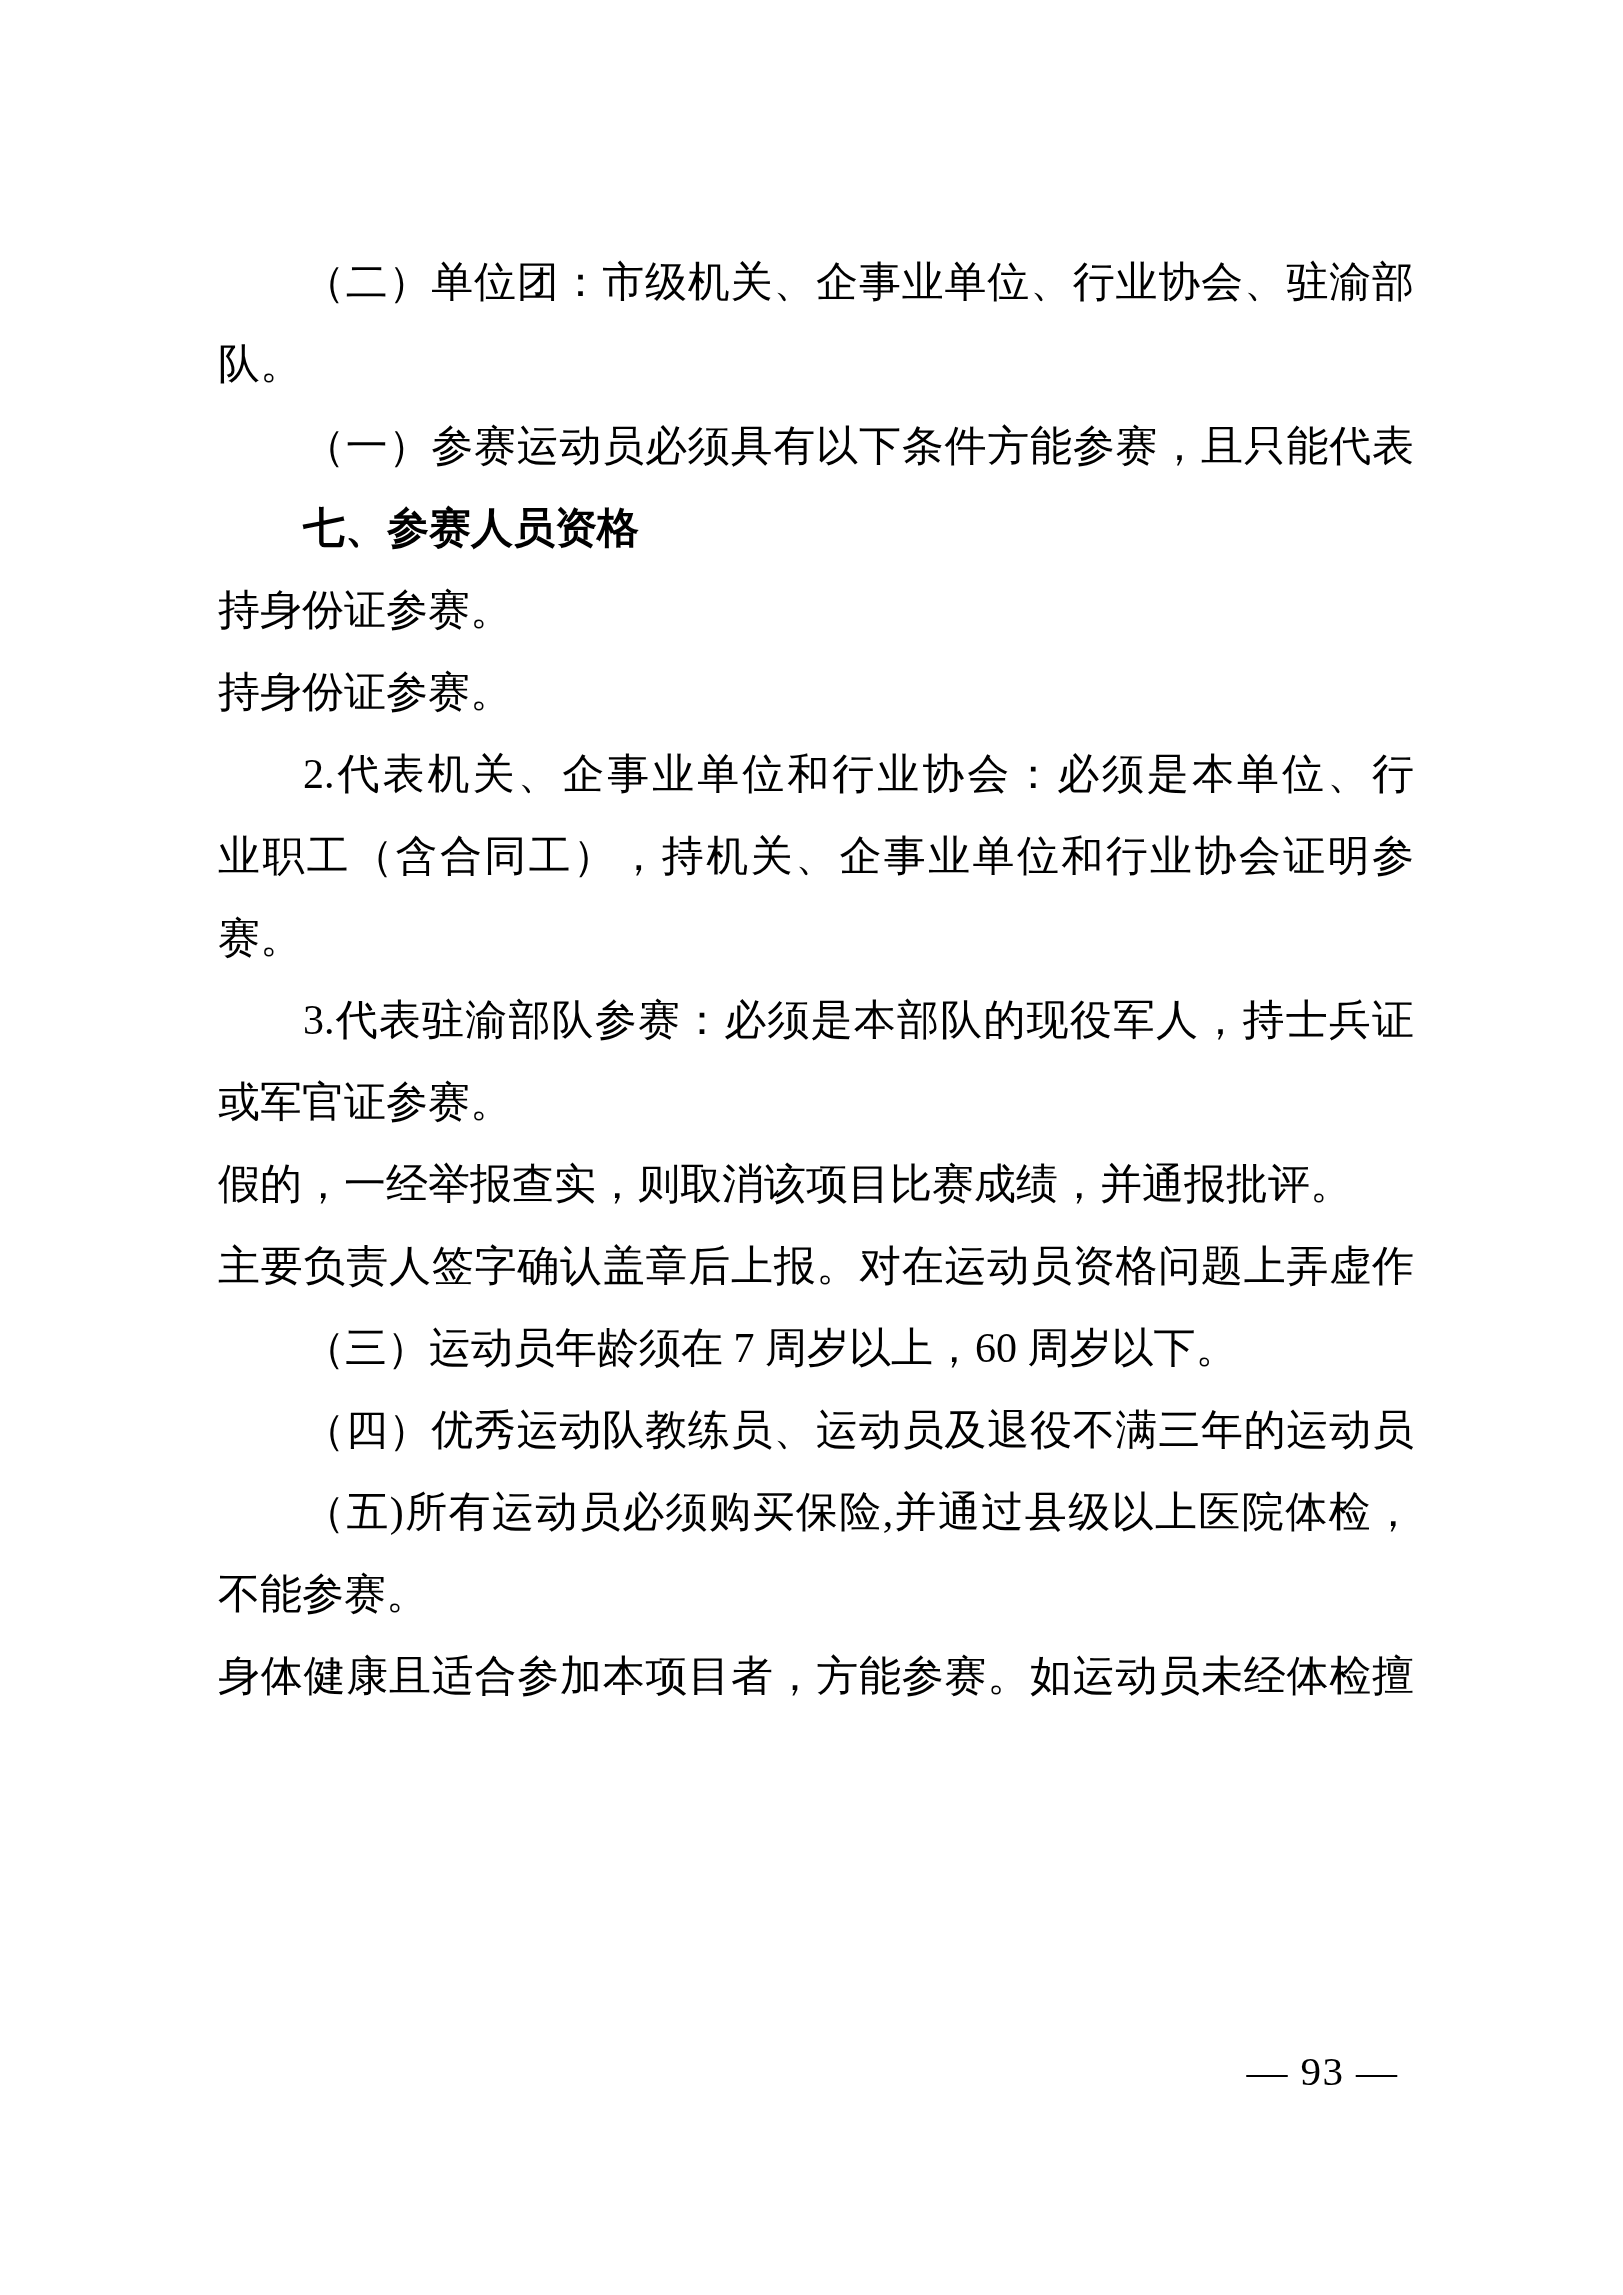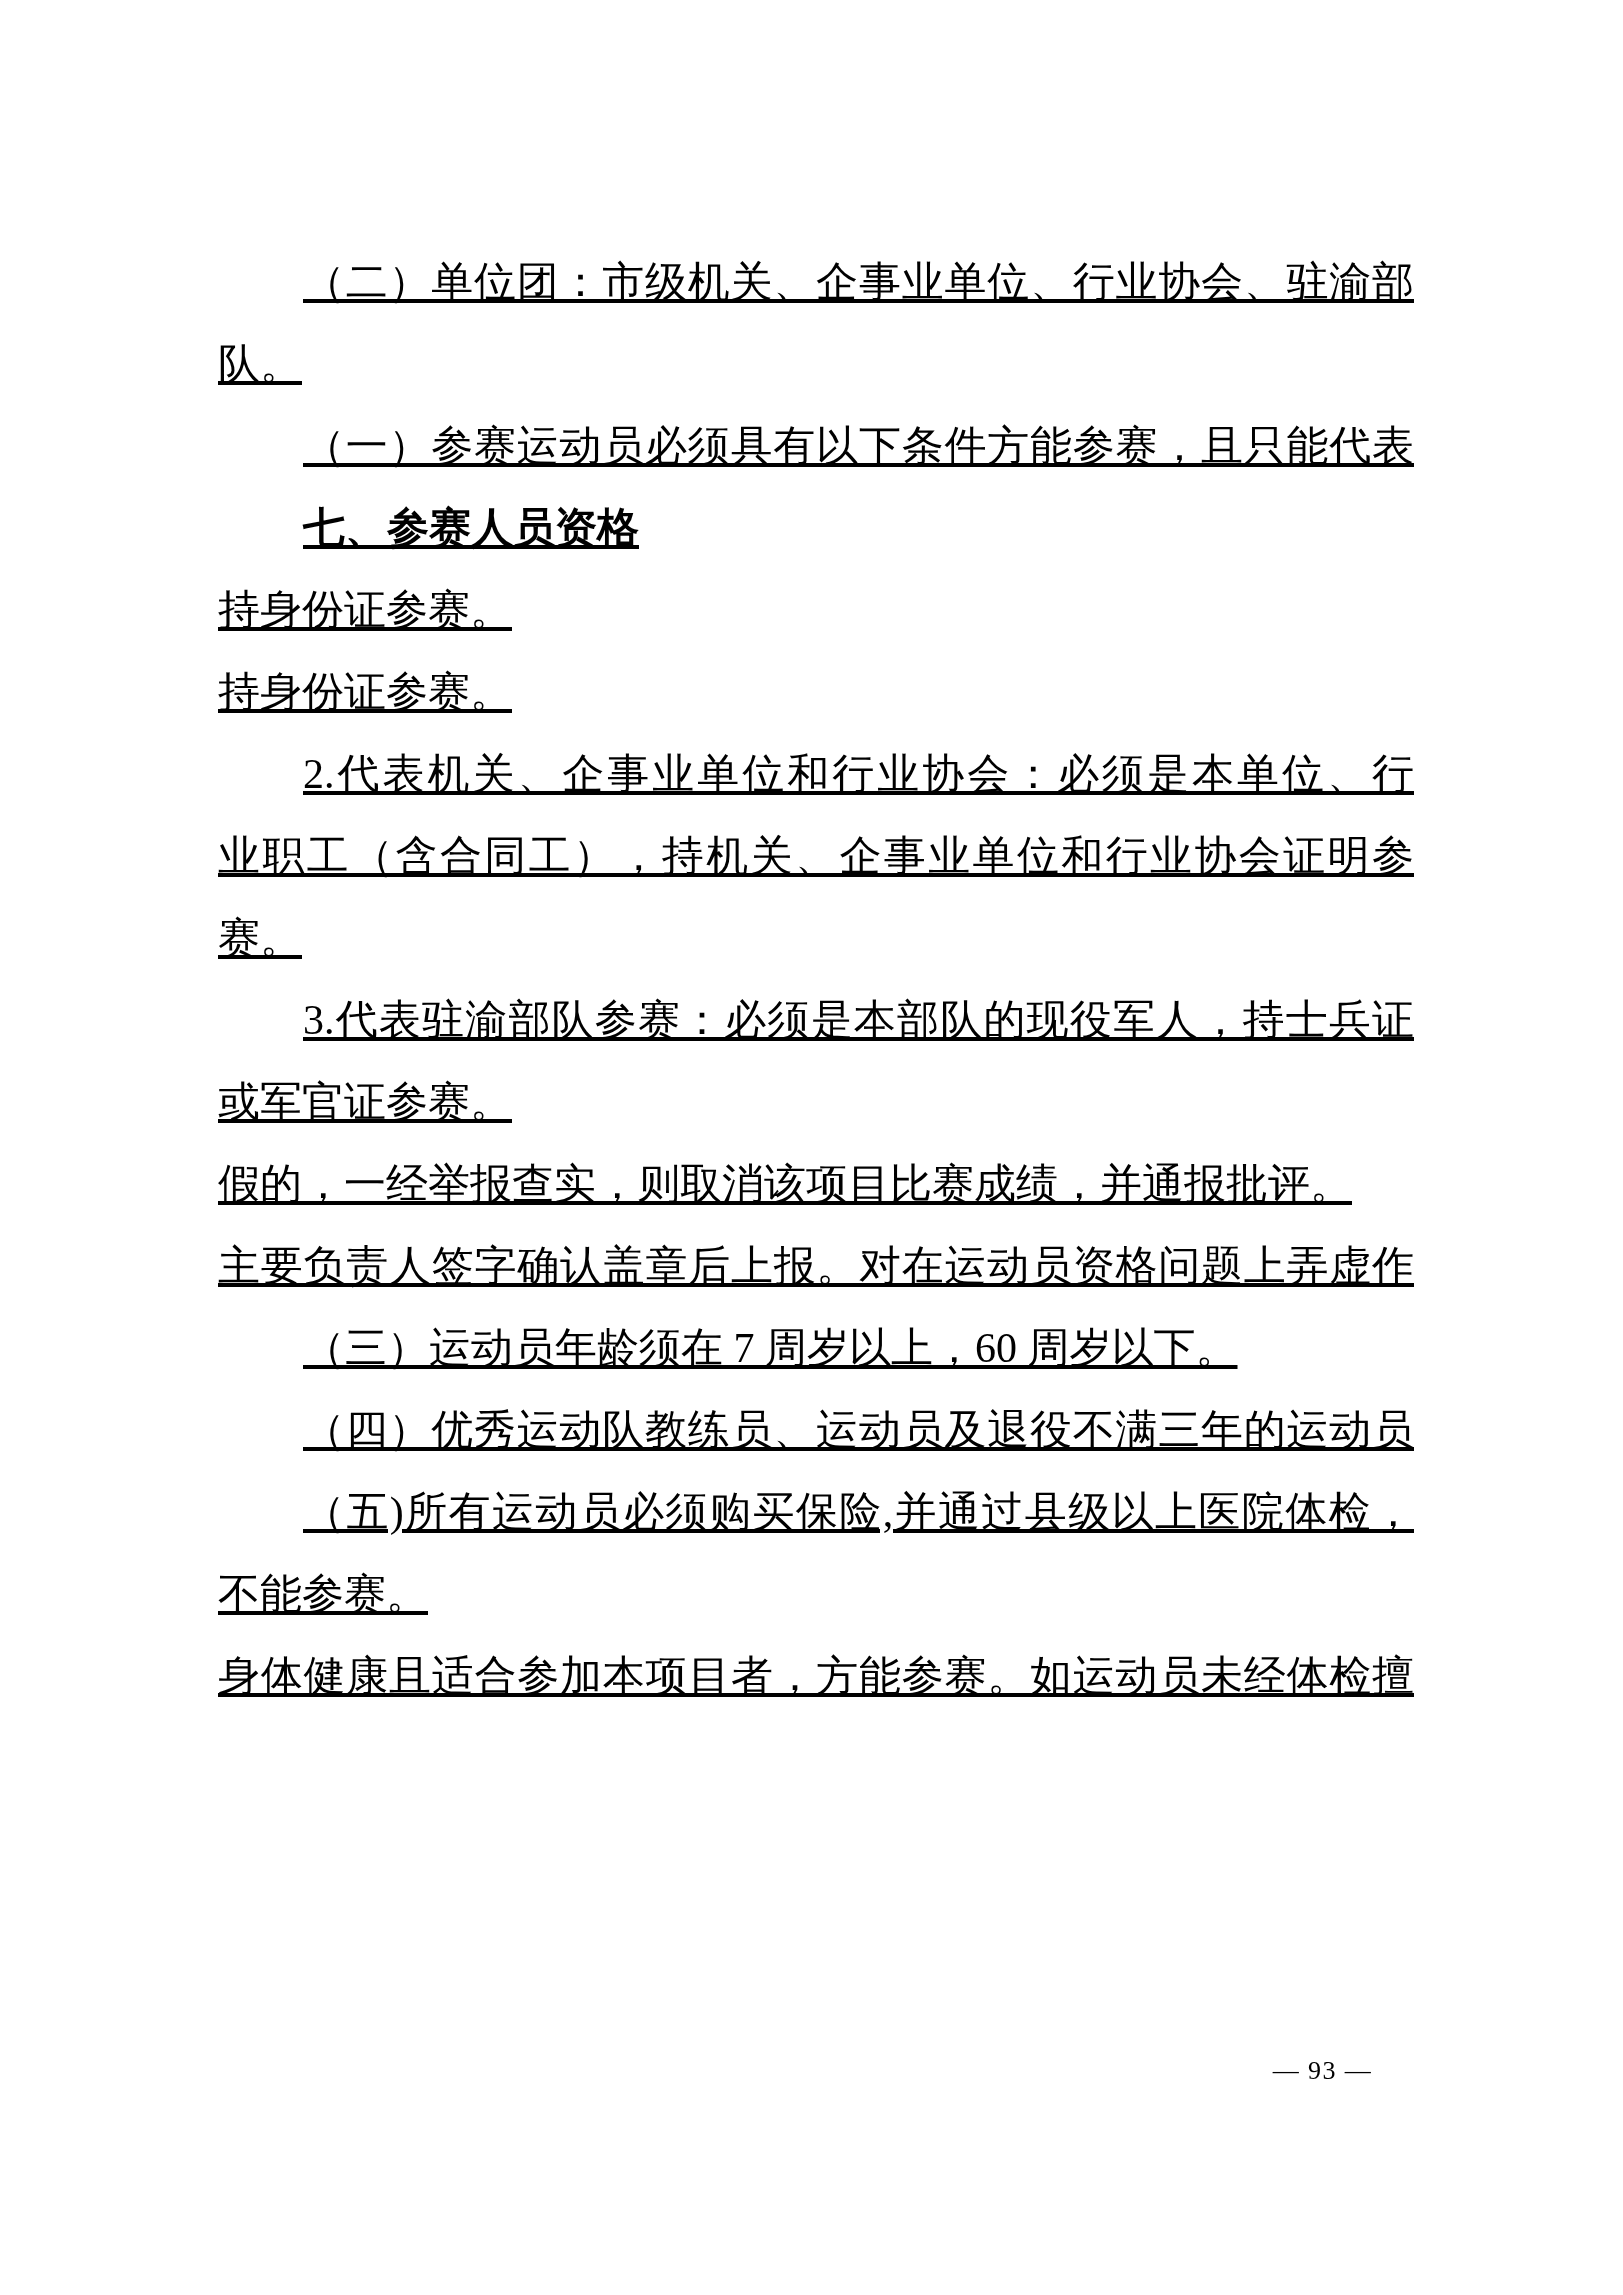--- a/index.html
+++ b/index.html
@@ -15,21 +15,20 @@
     background: #ffffff;
     color: #000000;
     font-family: "Liberation Serif", "DejaVu Serif", serif;
     overflow: hidden;
   }
   .text-block {
     position: absolute;
     left: 218px;
     top: 241px;
     width: 1196px;
-    text-decoration: underline;
   }
   .line {
     font-size: 42px;
     height: 82px;
     line-height: 82px;
     white-space: nowrap;
     text-align: left;
     word-break: keep-all;
   }
   .line.justify {
@@ -46,21 +45,21 @@
     font-weight: 700;
   }
   .page-number {
     position: absolute;
     top: 2047px;
     left: 1220px;
     width: 205px;
     height: 48px;
     line-height: 48px;
     text-align: center;
-    font-size: 26px;
+    font-size: 41px;
     font-family: "Liberation Serif", "DejaVu Serif", serif;
     letter-spacing: 1.4px;
   }
 </style>
 </head>
 <body>
 
 <div class="page">
   <div class="text-block">
       <div class="line indent justify">（二）单位团：市级机关、企事业单位、行业协会、驻渝部</div>

